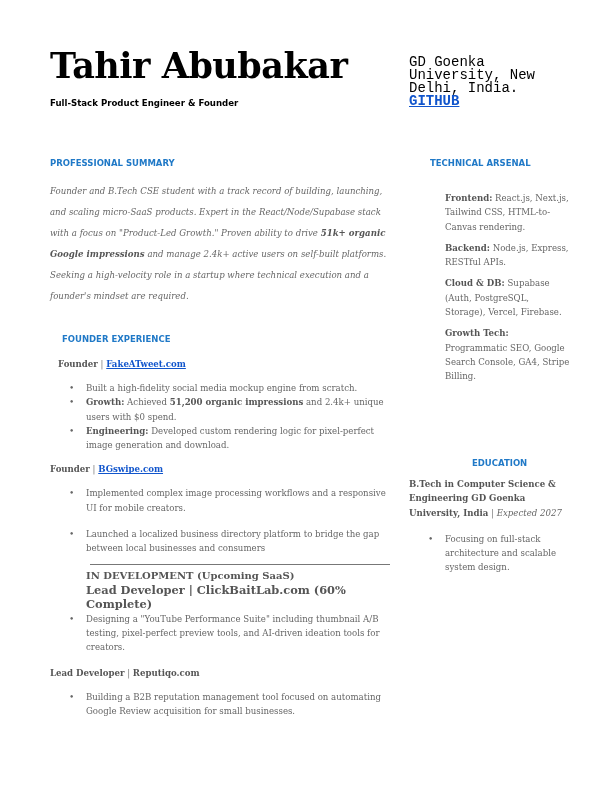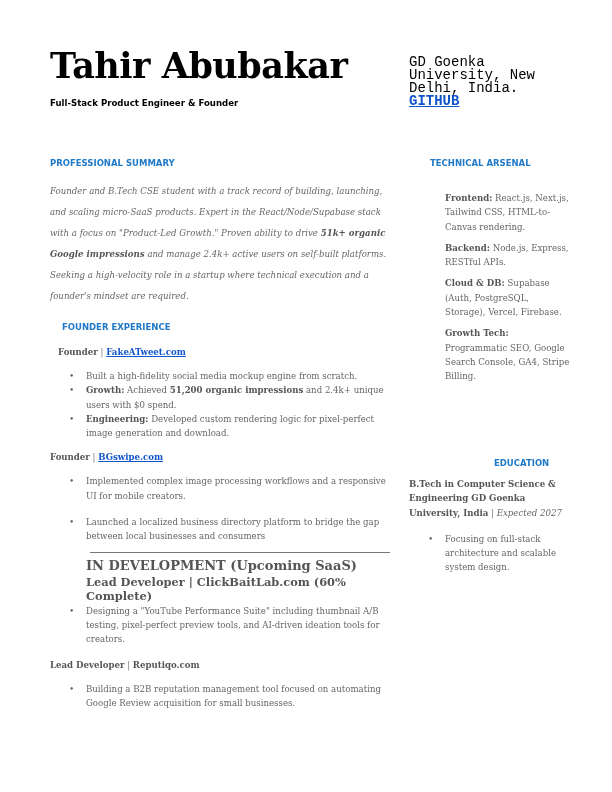--- a/index.html
+++ b/index.html
@@ -21,29 +21,29 @@
     .role { font-size: 8.6px; font-weight: bold; color: #555555; }
     .role a { color: #1155cc; text-decoration: underline; }
     .role .pipe { font-weight: normal; color: #777777; }
 
     ul.bullets { list-style: none; margin-left: 36px; margin-top: 12px; }
     ul.bullets li { position: relative; font-size: 8.6px; line-height: 14.3px; color: #666666; }
     ul.bullets li::before { content: "\2022"; position: absolute; left: -17px; top: 0; color: #666666; font-size: 9px; }
     ul.bullets li b { color: #555555; }
 
     .divider { height: 1px; background: #777777; margin-left: 40px; width: 300px; }
-    .dev-tag { font-size: 13px; font-weight: bold; color: #555555; margin-left: 36px; margin-top: 5px; }
+    .dev-tag { font-size: 10px; font-weight: bold; color: #555555; margin-left: 36px; margin-top: 5px; }
     .dev-title { font-size: 11.4px; font-weight: bold; color: #555555; margin-left: 36px; margin-top: 2px; }
 
     .right { position: absolute; left: 430px; top: 158px; width: 140px; }
     .skill { font-size: 8.6px; line-height: 14.3px; color: #666666; margin-left: 15px; }
     .skill b { color: #555555; }
 
     .edu { position: absolute; left: 409px; top: 458px; width: 160px; }
-    .edu .section-title { margin-left: 45px; padding-left: 40px; }
+    .edu .section-title { margin-left: 23px; padding-left: 40px; }
     .edu-degree { font-size: 8.6px; line-height: 14.3px; font-weight: bold; color: #555555; margin-top: 9px; }
     .edu-degree .pipe { font-weight: normal; color: #777777; }
     .edu-degree i { font-weight: normal; color: #666666; }
     .edu ul.bullets { margin-left: 36px; }
   </style>
 </head>
 <body>
 
 <div class="name">Tahir Abubakar</div>
 <div class="subtitle">Full-Stack Product Engineer &amp; Founder</div>
@@ -51,21 +51,21 @@
 <div class="contact">
   <div>GD Goenka University, New</div>
   <div>Delhi, India.</div>
   <a>GITHUB</a>
 </div>
 
 <div class="left">
   <div class="section-title">PROFESSIONAL SUMMARY</div>
   <div class="summary"><span>Founder and B.Tech CSE student with a track record of building, launching, and scaling micro-SaaS products. Expert in the React/Node/Supabase stack with a focus on "Product-Led Growth." Proven ability to drive </span><b>51k+ organic Google impressions</b><span> and manage 2.4k+ active users on self-built platforms. Seeking a high-velocity role in a startup where technical execution and a founder's mindset are required.</span></div>
 
-  <div class="section-title" style="margin-top:15px;padding-left:12px;">FOUNDER EXPERIENCE</div>
+  <div class="section-title" style="margin-top:27px;padding-left:12px;">FOUNDER EXPERIENCE</div>
 
   <div class="role" style="margin-top:15px;margin-left:8px;">
     <span>Founder</span><span class="pipe"> | </span><a>FakeATweet.com</a>
   </div>
   <ul class="bullets">
     <li><span>Built a high-fidelity social media mockup engine from scratch.</span></li>
     <li><b>Growth:</b><span> Achieved </span><b>51,200 organic impressions</b><span> and 2.4k+ unique users with $0 spend.</span></li>
     <li><b>Engineering:</b><span> Developed custom rendering logic for pixel-perfect image generation and download.</span></li>
   </ul>
 

